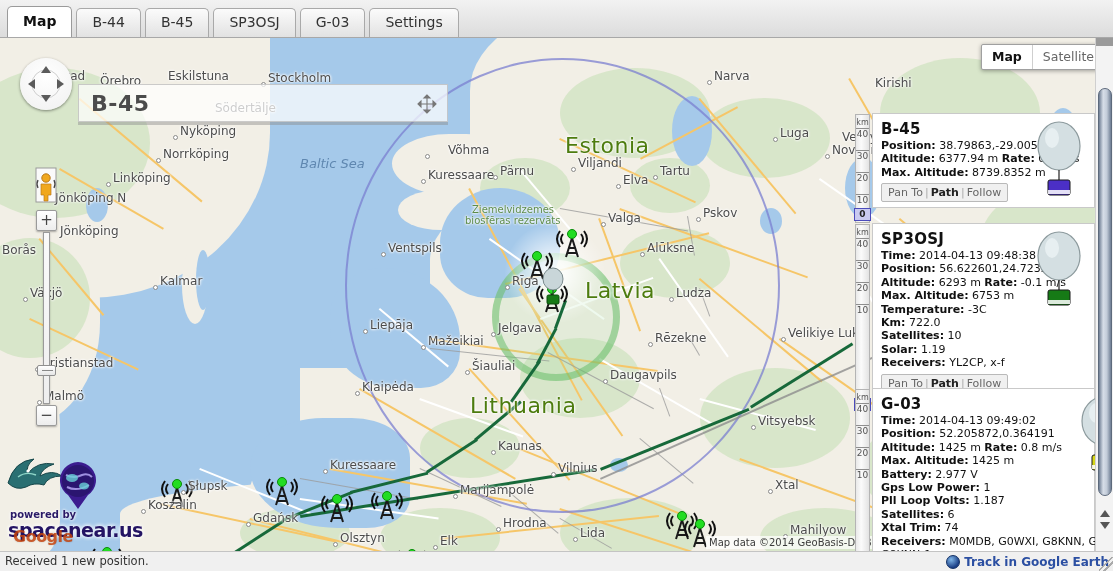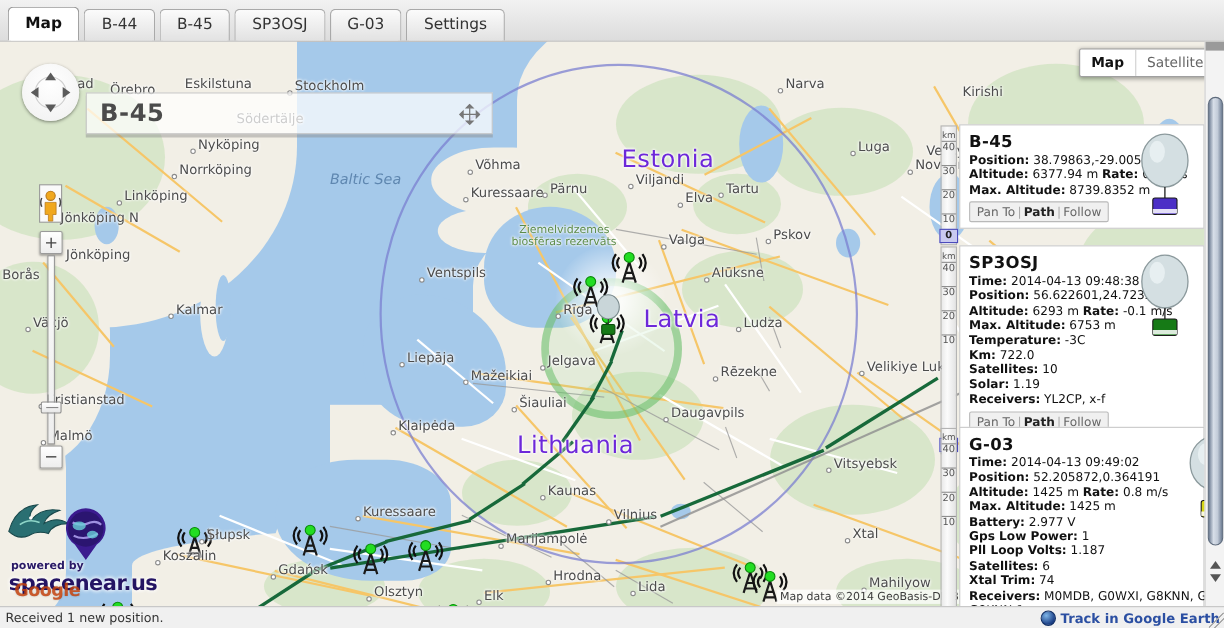--- a/index.html
+++ b/index.html
@@ -59,21 +59,21 @@
   .citydot {
     position: absolute; width: 5px; height: 5px; border-radius: 50%;
     background: #fff; border: 1px solid #8a8a8a;
   }
   .label {
     position: absolute; color: #4c4c4c; white-space: nowrap;
     font-size: 12px; text-shadow: 0 0 3px #fff, 0 0 3px #fff, 0 0 2px #fff;
     pointer-events: none;
   }
   .label.country {
-    font-size: 22px; color: #6d28d9; letter-spacing: .5px;
+    font-size: 22px; color: #4d7c0f; letter-spacing: .5px;
   }
   .label.sealbl { font-style: italic; color: #5f87b0; font-size: 13px; text-shadow:none;}
   .label.park { color: #5d8c4b; font-size: 10px; }
 
   
   .horizon-circle {
     position: absolute; border-radius: 50%;
     border: 2px solid #7b7fd0; opacity: .75;
   }
   .range-circle {
@@ -520,21 +520,21 @@
         <div class="citydot" style="left:23px;top:259px"></div>
         <div class="label" style="left:30px;top:248px">Växjö</div>
         <div class="citydot" style="left:153px;top:247px"></div>
         <div class="label" style="left:160px;top:236px">Kalmar</div>
         <div class="label" style="left:2px;top:205px">Borås</div>
         <div class="citydot" style="left:35px;top:329px"></div>
         <div class="label" style="left:42px;top:318px">Kristianstad</div>
         <div class="citydot" style="left:37px;top:362px"></div>
         <div class="label" style="left:44px;top:351px">Malmö</div>
         <div class="citydot" style="left:425px;top:116px"></div>
-        <div class="label" style="left:432px;top:105px">Võhma</div>
+        <div class="label" style="left:448px;top:105px">Võhma</div>
         <div class="citydot" style="left:421px;top:141px"></div>
         <div class="label" style="left:428px;top:130px">Kuressaare</div>
         <div class="citydot" style="left:493px;top:137px"></div>
         <div class="label" style="left:500px;top:126px">Pärnu</div>
         <div class="citydot" style="left:571px;top:129px"></div>
         <div class="label" style="left:578px;top:118px">Viljandi</div>
         <div class="citydot" style="left:653px;top:137px"></div>
         <div class="label" style="left:660px;top:126px">Tartu</div>
         <div class="citydot" style="left:616px;top:146px"></div>
         <div class="label" style="left:623px;top:135px">Elva</div>

